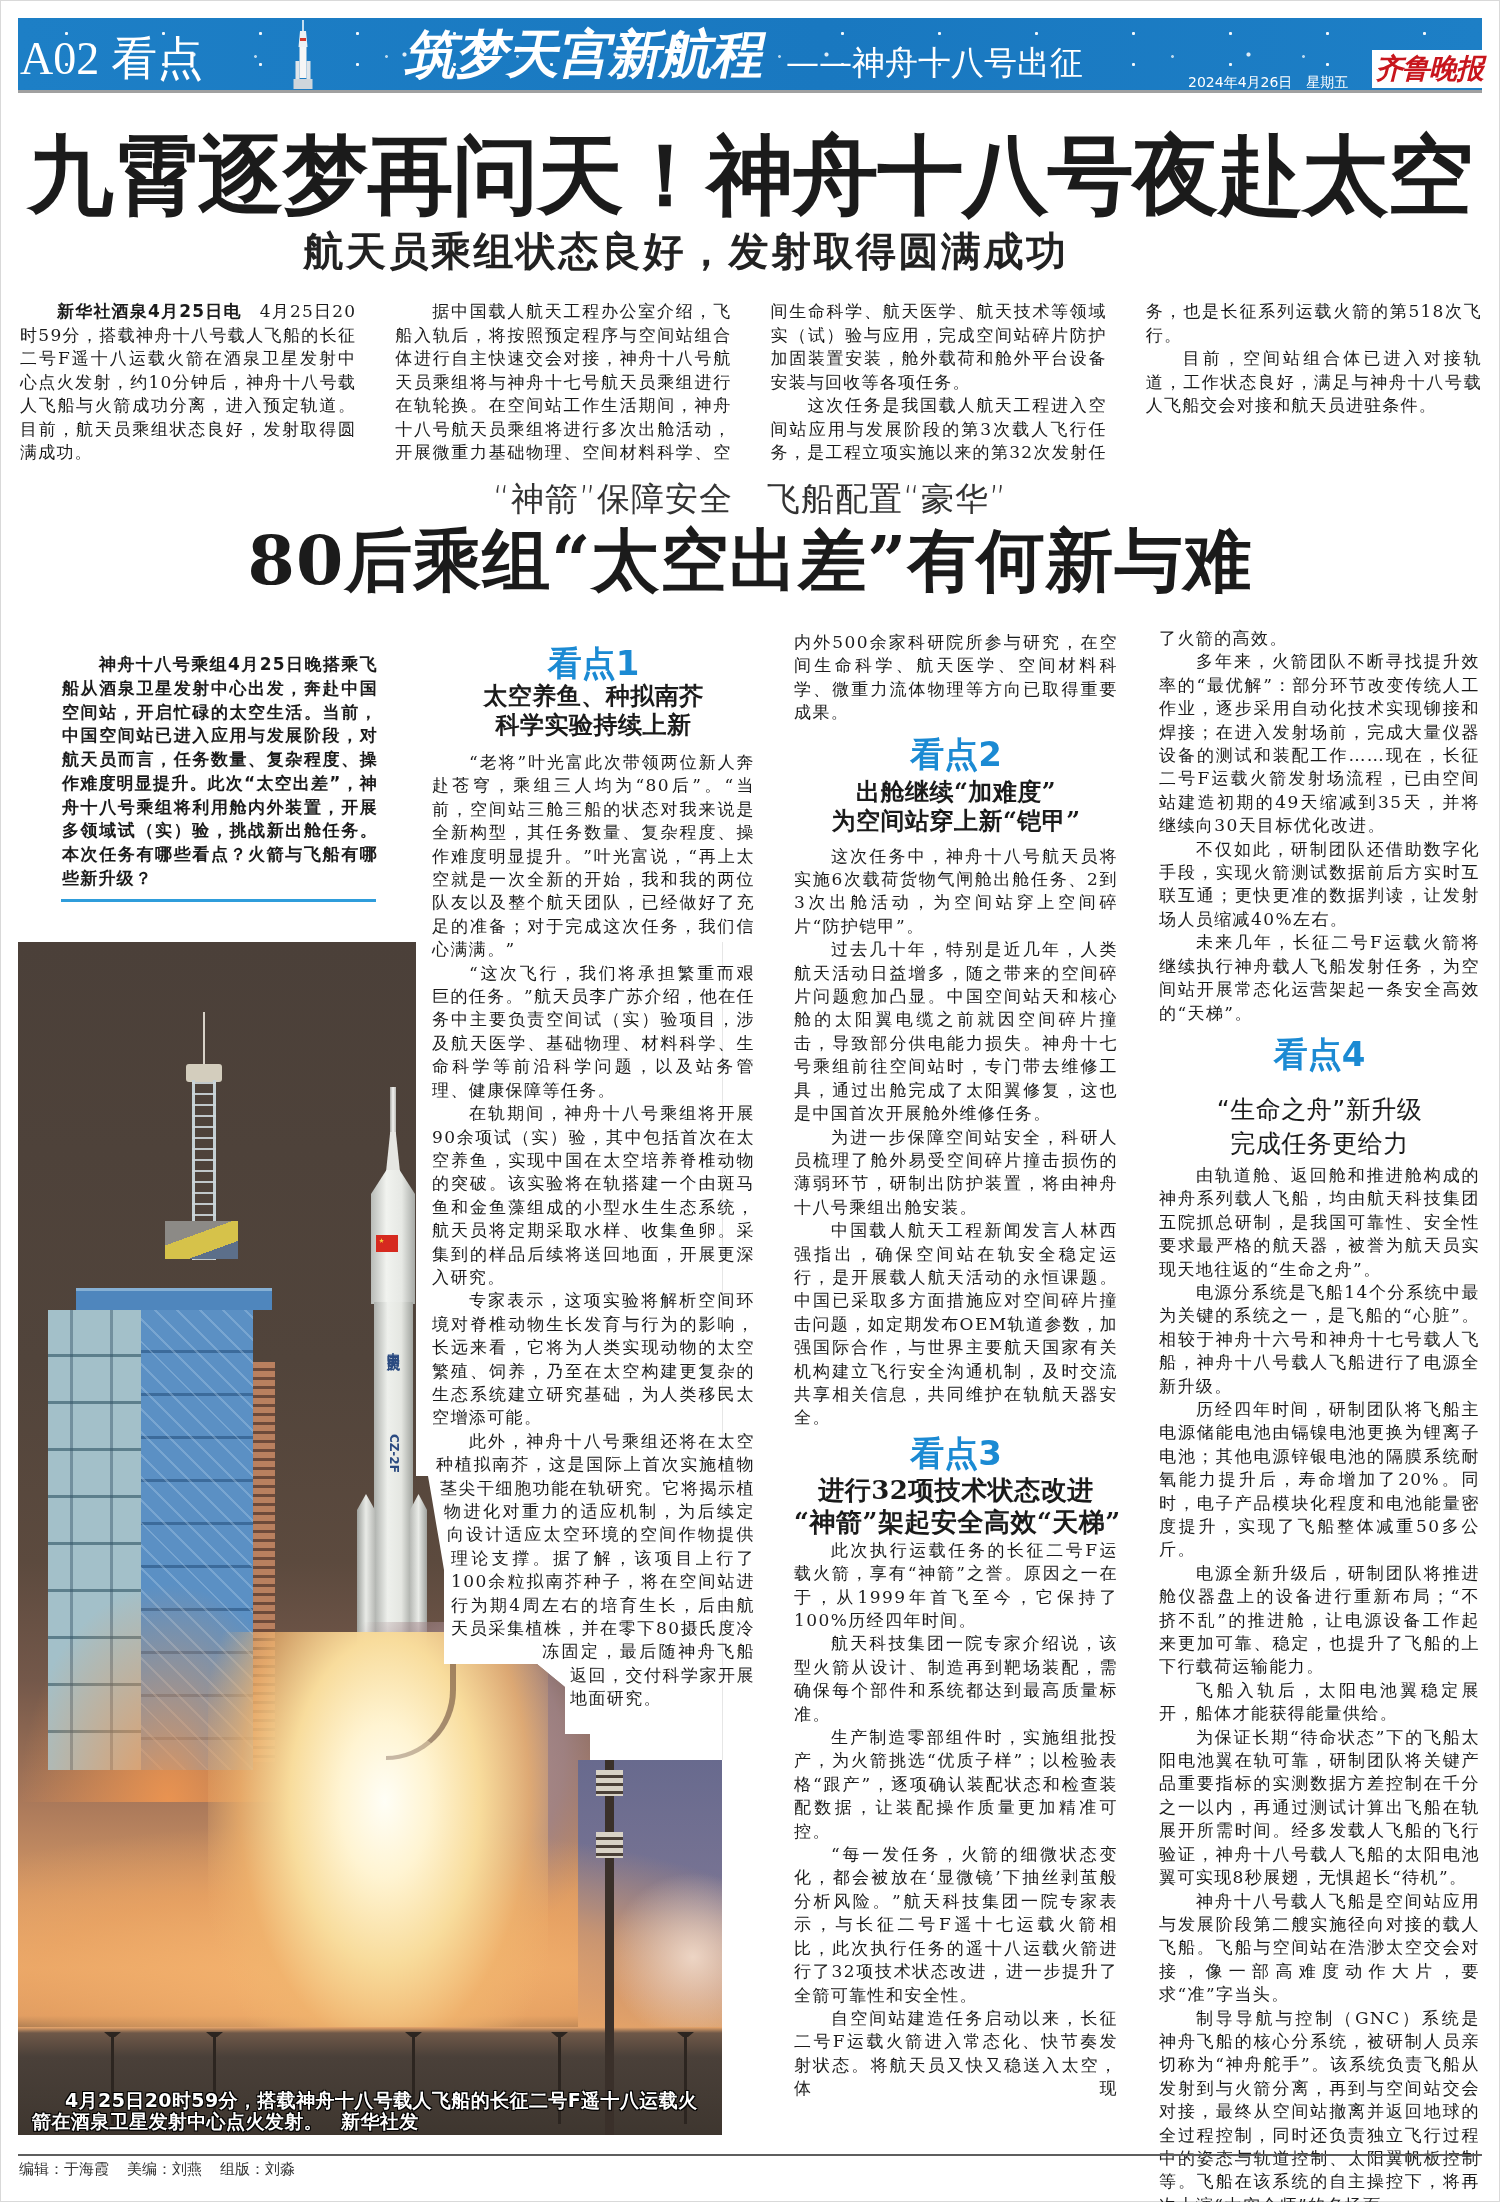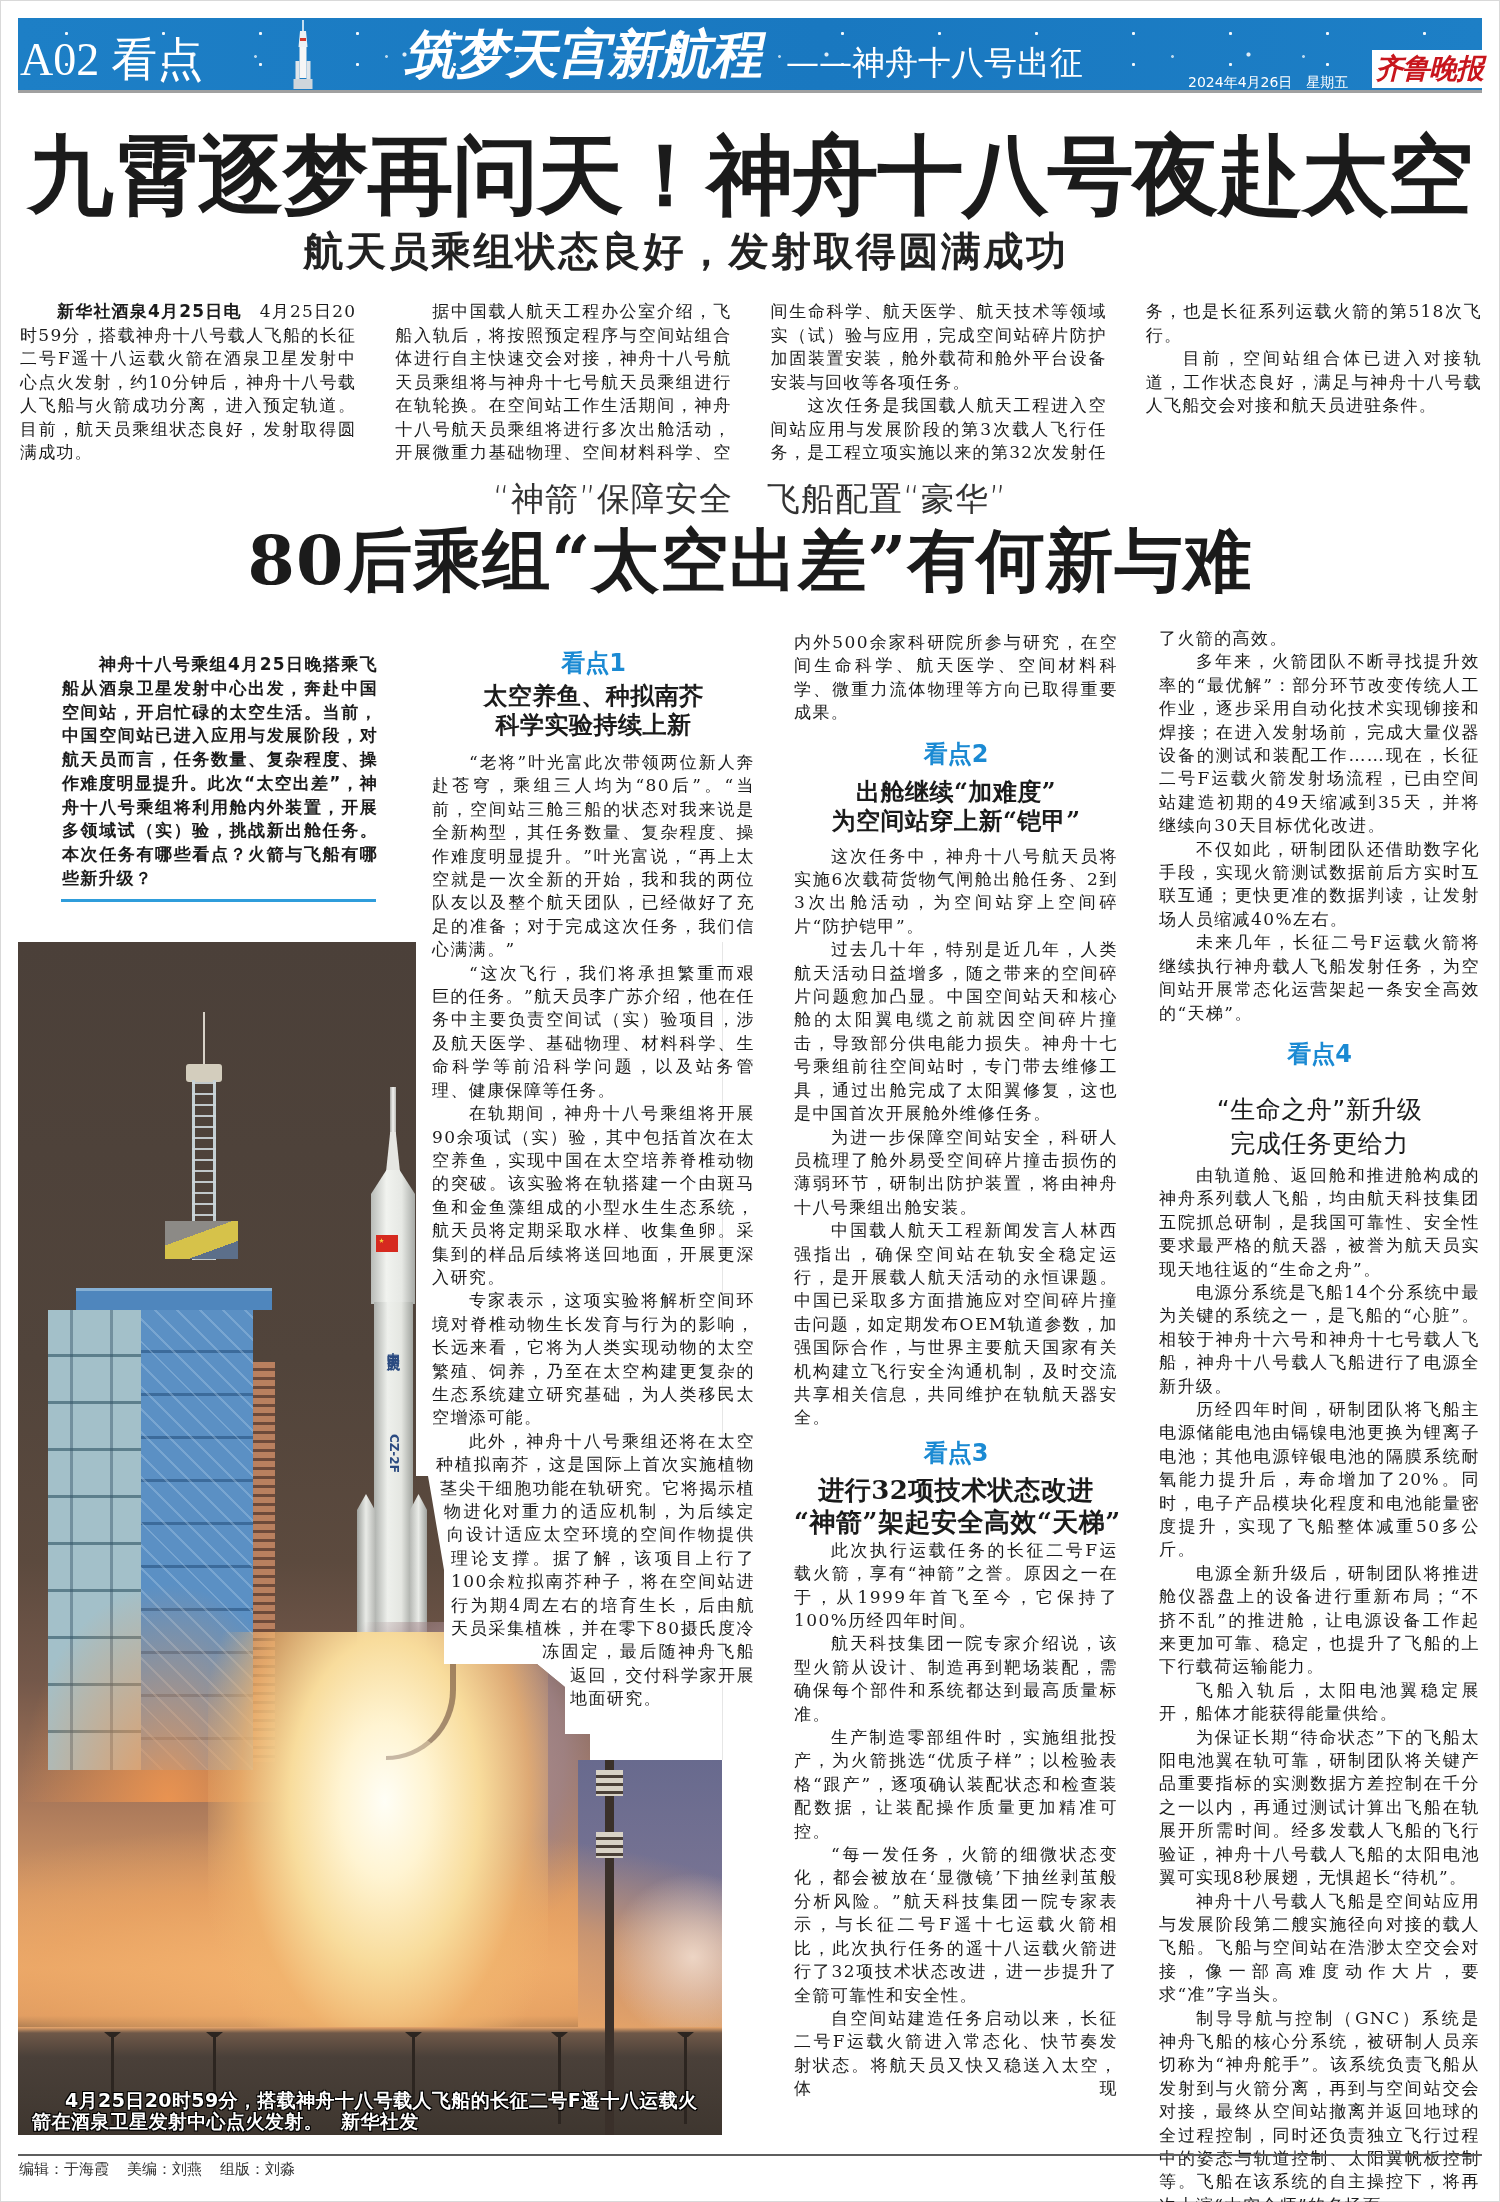--- a/index.html
+++ b/index.html
@@ -10,21 +10,21 @@
 .frame{left:0;top:0;width:1500px;height:2202px;border:1px solid #d9d9d9;pointer-events:none}
 
 
 .banner{left:18px;top:18px;width:1464px;height:75px;border-bottom:3px solid #a0a0a0;
   background:
     radial-gradient(circle, rgba(255,255,255,.95) 0 1.2px, transparent 2px) 0 0/97px 31px,
     radial-gradient(circle, rgba(255,255,255,.7) 0 1px, transparent 1.8px) 41px 17px/131px 43px,
     radial-gradient(circle, rgba(255,255,255,.85) 0 1.6px, transparent 2.5px) 70px 8px/211px 57px,
     linear-gradient(90deg, var(--banner_blue), #1978c0 55%, var(--banner_blue));}
 .pcode{left:2px;top:16px;font-family:"Liberation Serif",serif;font-size:46px;line-height:50px;color:#fff;white-space:nowrap}
-.pcode .pc-sec{margin-left:12px;font-family:Liberation Sans, sans-serif}
+.pcode .pc-sec{margin-left:12px;font-family:Liberation Mono, monospace}
 .tower-icon{left:274px;top:2px;width:22px;height:70px}
 .series{left:384px;top:6px;font-family:"DejaVu Sans",sans-serif;font-weight:900;font-size:52px;line-height:60px;color:#fff;transform:skewX(-12deg);transform-origin:left bottom;white-space:nowrap;letter-spacing:-1px}
 .series-sub{left:768px;top:26px;font-size:33px;line-height:38px;color:#fff;white-space:nowrap}
 .date{left:1170px;top:56px;font-family:"DejaVu Sans",sans-serif;font-size:14px;line-height:16px;color:#fff;white-space:nowrap}
 .date .wd{margin-left:14px}
 .logo{left:1354px;top:32px;width:114px;height:38px;background:#fff;color:var(--logo_red);font-family:"DejaVu Serif",serif;font-style:italic;font-weight:bold;font-size:28px;line-height:38px;text-align:center;letter-spacing:-1px;white-space:nowrap}
 
 
 .hl-title{left:0;top:129px;width:1500px;text-align:center;font-size:86px;line-height:92px;font-weight:900;letter-spacing:-1px;white-space:nowrap}
 .hl-sub{left:0;top:229px;width:1372px;text-align:center;font-size:40px;line-height:44px;letter-spacing:2.5px;color:#222;white-space:nowrap}
@@ -39,21 +39,21 @@
 .kicker{left:0;top:479px;width:1500px;text-align:center;font-family:"DejaVu Sans",sans-serif;font-weight:300;font-size:33px;line-height:40px;color:#333;letter-spacing:1px;white-space:nowrap}
 .story-title{left:0;top:523px;width:1500px;text-align:center;font-size:68px;line-height:74px;font-weight:900;letter-spacing:1px;white-space:nowrap}
 .lede{left:62px;top:653px;width:316px;font-family:"DejaVu Sans",sans-serif;font-weight:bold;font-size:17px;letter-spacing:1.2px;line-height:23.75px;text-align:justify;text-indent:37px}
 .lede-rule{left:61px;top:899px;width:315px;height:3px;background:var(--rule_blue)}
 
 
 .col{font-size:17px;letter-spacing:1.4px;line-height:23.4px;text-align:justify}
 .col p{text-indent:37px}
 .col p.cont{text-indent:0}
 .col p.split{text-align-last:justify}
-.kd{font-family:"DejaVu Sans",sans-serif;font-weight:900;font-size:24px;line-height:38px;color:var(--kd_blue);text-align:center;letter-spacing:0}
+.kd{font-family:"DejaVu Sans",sans-serif;font-weight:900;font-size:34px;line-height:38px;color:var(--kd_blue);text-align:center;letter-spacing:0}
 .kd-sub{text-align:center;letter-spacing:.5px;white-space:nowrap}
 .sub-sans{font-family:"DejaVu Sans",sans-serif;font-weight:bold;font-size:24px;line-height:29px}
 .sub-serif{font-family:"DejaVu Serif",serif;font-weight:bold;font-size:24px;line-height:29px}
 .sub-serif-lg{font-family:"DejaVu Serif",serif;font-weight:bold;font-size:26px;line-height:32px}
 .sub-med{font-family:"DejaVu Sans",sans-serif;font-weight:500;font-size:25px;line-height:34px}
 .fl{float:left}
 .fl.c{clear:left}
 .byline{float:right;font-family:"DejaVu Sans",sans-serif;font-weight:bold;text-indent:0;letter-spacing:1px}
 
 

